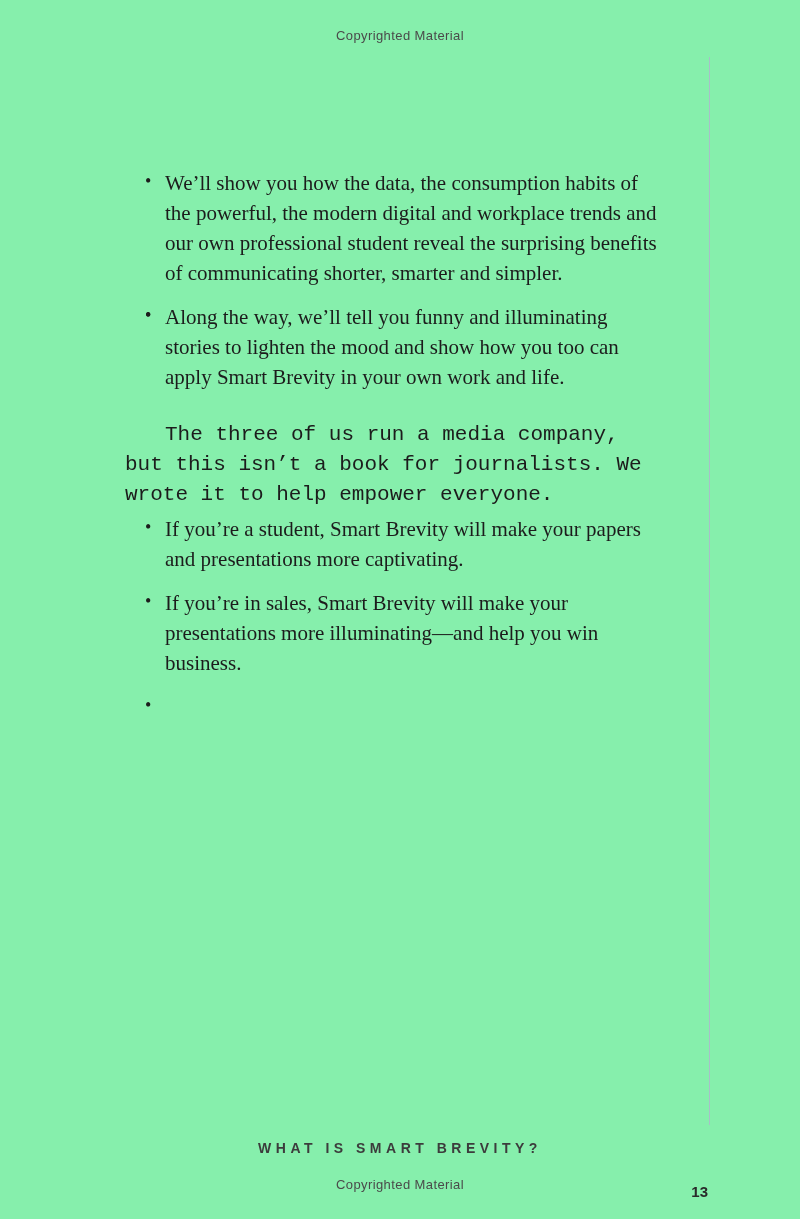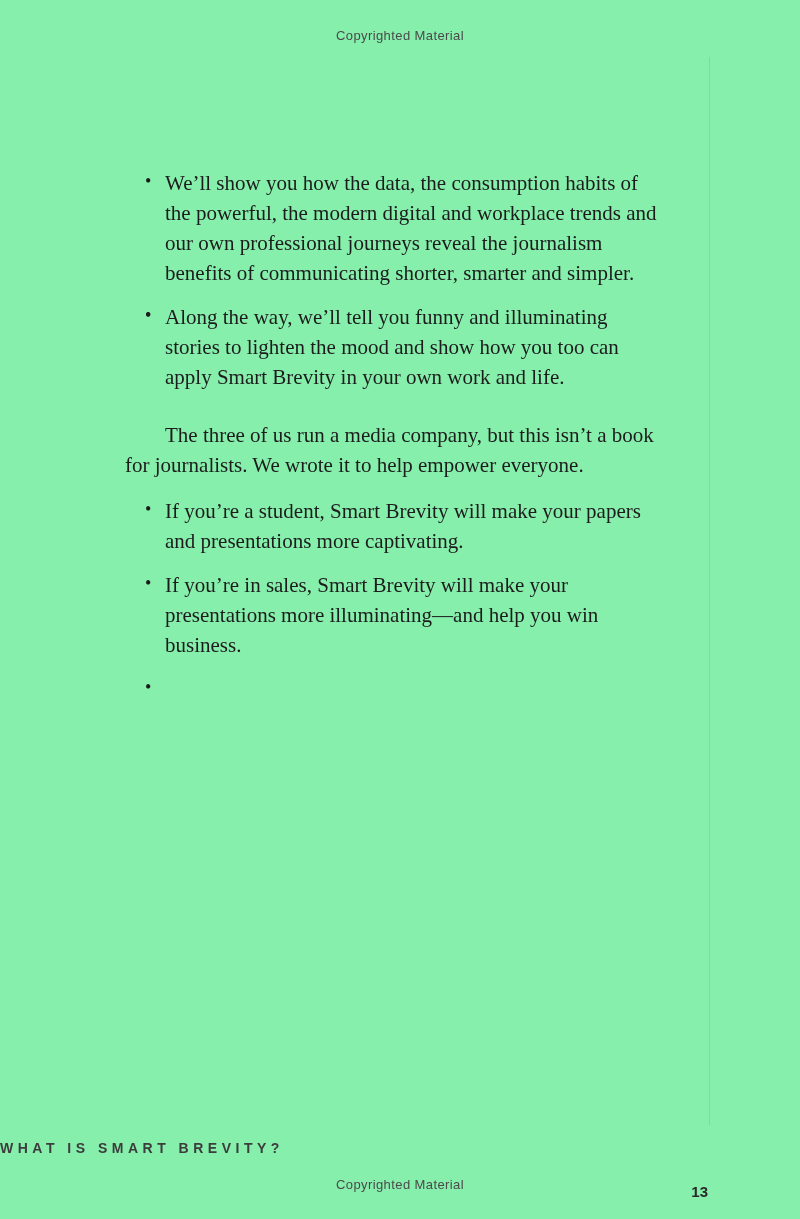--- a/index.html
+++ b/index.html
@@ -56,28 +56,30 @@
     margin-bottom: 14px;
   }
   ul.bullets li .bullet-mark {
     position: absolute;
     left: 20px;
     top: 1px;
     font-size: 18px;
     color: #1c1c1c;
   }
   .paragraph {
-    margin: 28px 0 16px 0;
+    margin: 28px 0 4px 0;
     text-indent: 40px;
+    font-family: Liberation Mono, monospace;
   }
 
   .footer-title {
     position: absolute;
     top: 1140px;
     width: 100%;
+    text-align: center;
     font-family: "Liberation Sans", sans-serif;
     font-size: 14px;
     font-weight: bold;
     letter-spacing: 4.5px;
     color: #3c3c3c;
   }
   .page-number {
     position: absolute;
     top: 1139px;
     right: 92px;
@@ -95,21 +97,21 @@
 
   <div class="copyright top">Copyrighted Material</div>
 
   <div class="page-edge"></div>
 
   <div class="content">
 
     <ul class="bullets">
       <li>
         <span class="bullet-mark">•</span>
-        <span>We’ll show you how the data, the consumption habits of the powerful, the modern digital and workplace trends and our own professional journeys reveal the journalism benefits of communicating shorter, smarter and simpler.</span>
+        <span>We’ll show you how the data, the consumption habits of the powerful, the modern digital and workplace trends and our own professional student reveal the surprising benefits of communicating shorter, smarter and simpler.</span>
       </li>
       <li>
         <span class="bullet-mark">•</span>
       </li>
       <li>
         <span class="bullet-mark">•</span>
         <span>Along the way, we’ll tell you funny and illuminating stories to lighten the mood and show how you too can apply Smart Brevity in your own work and life.</span>
       </li>
     </ul>
 

